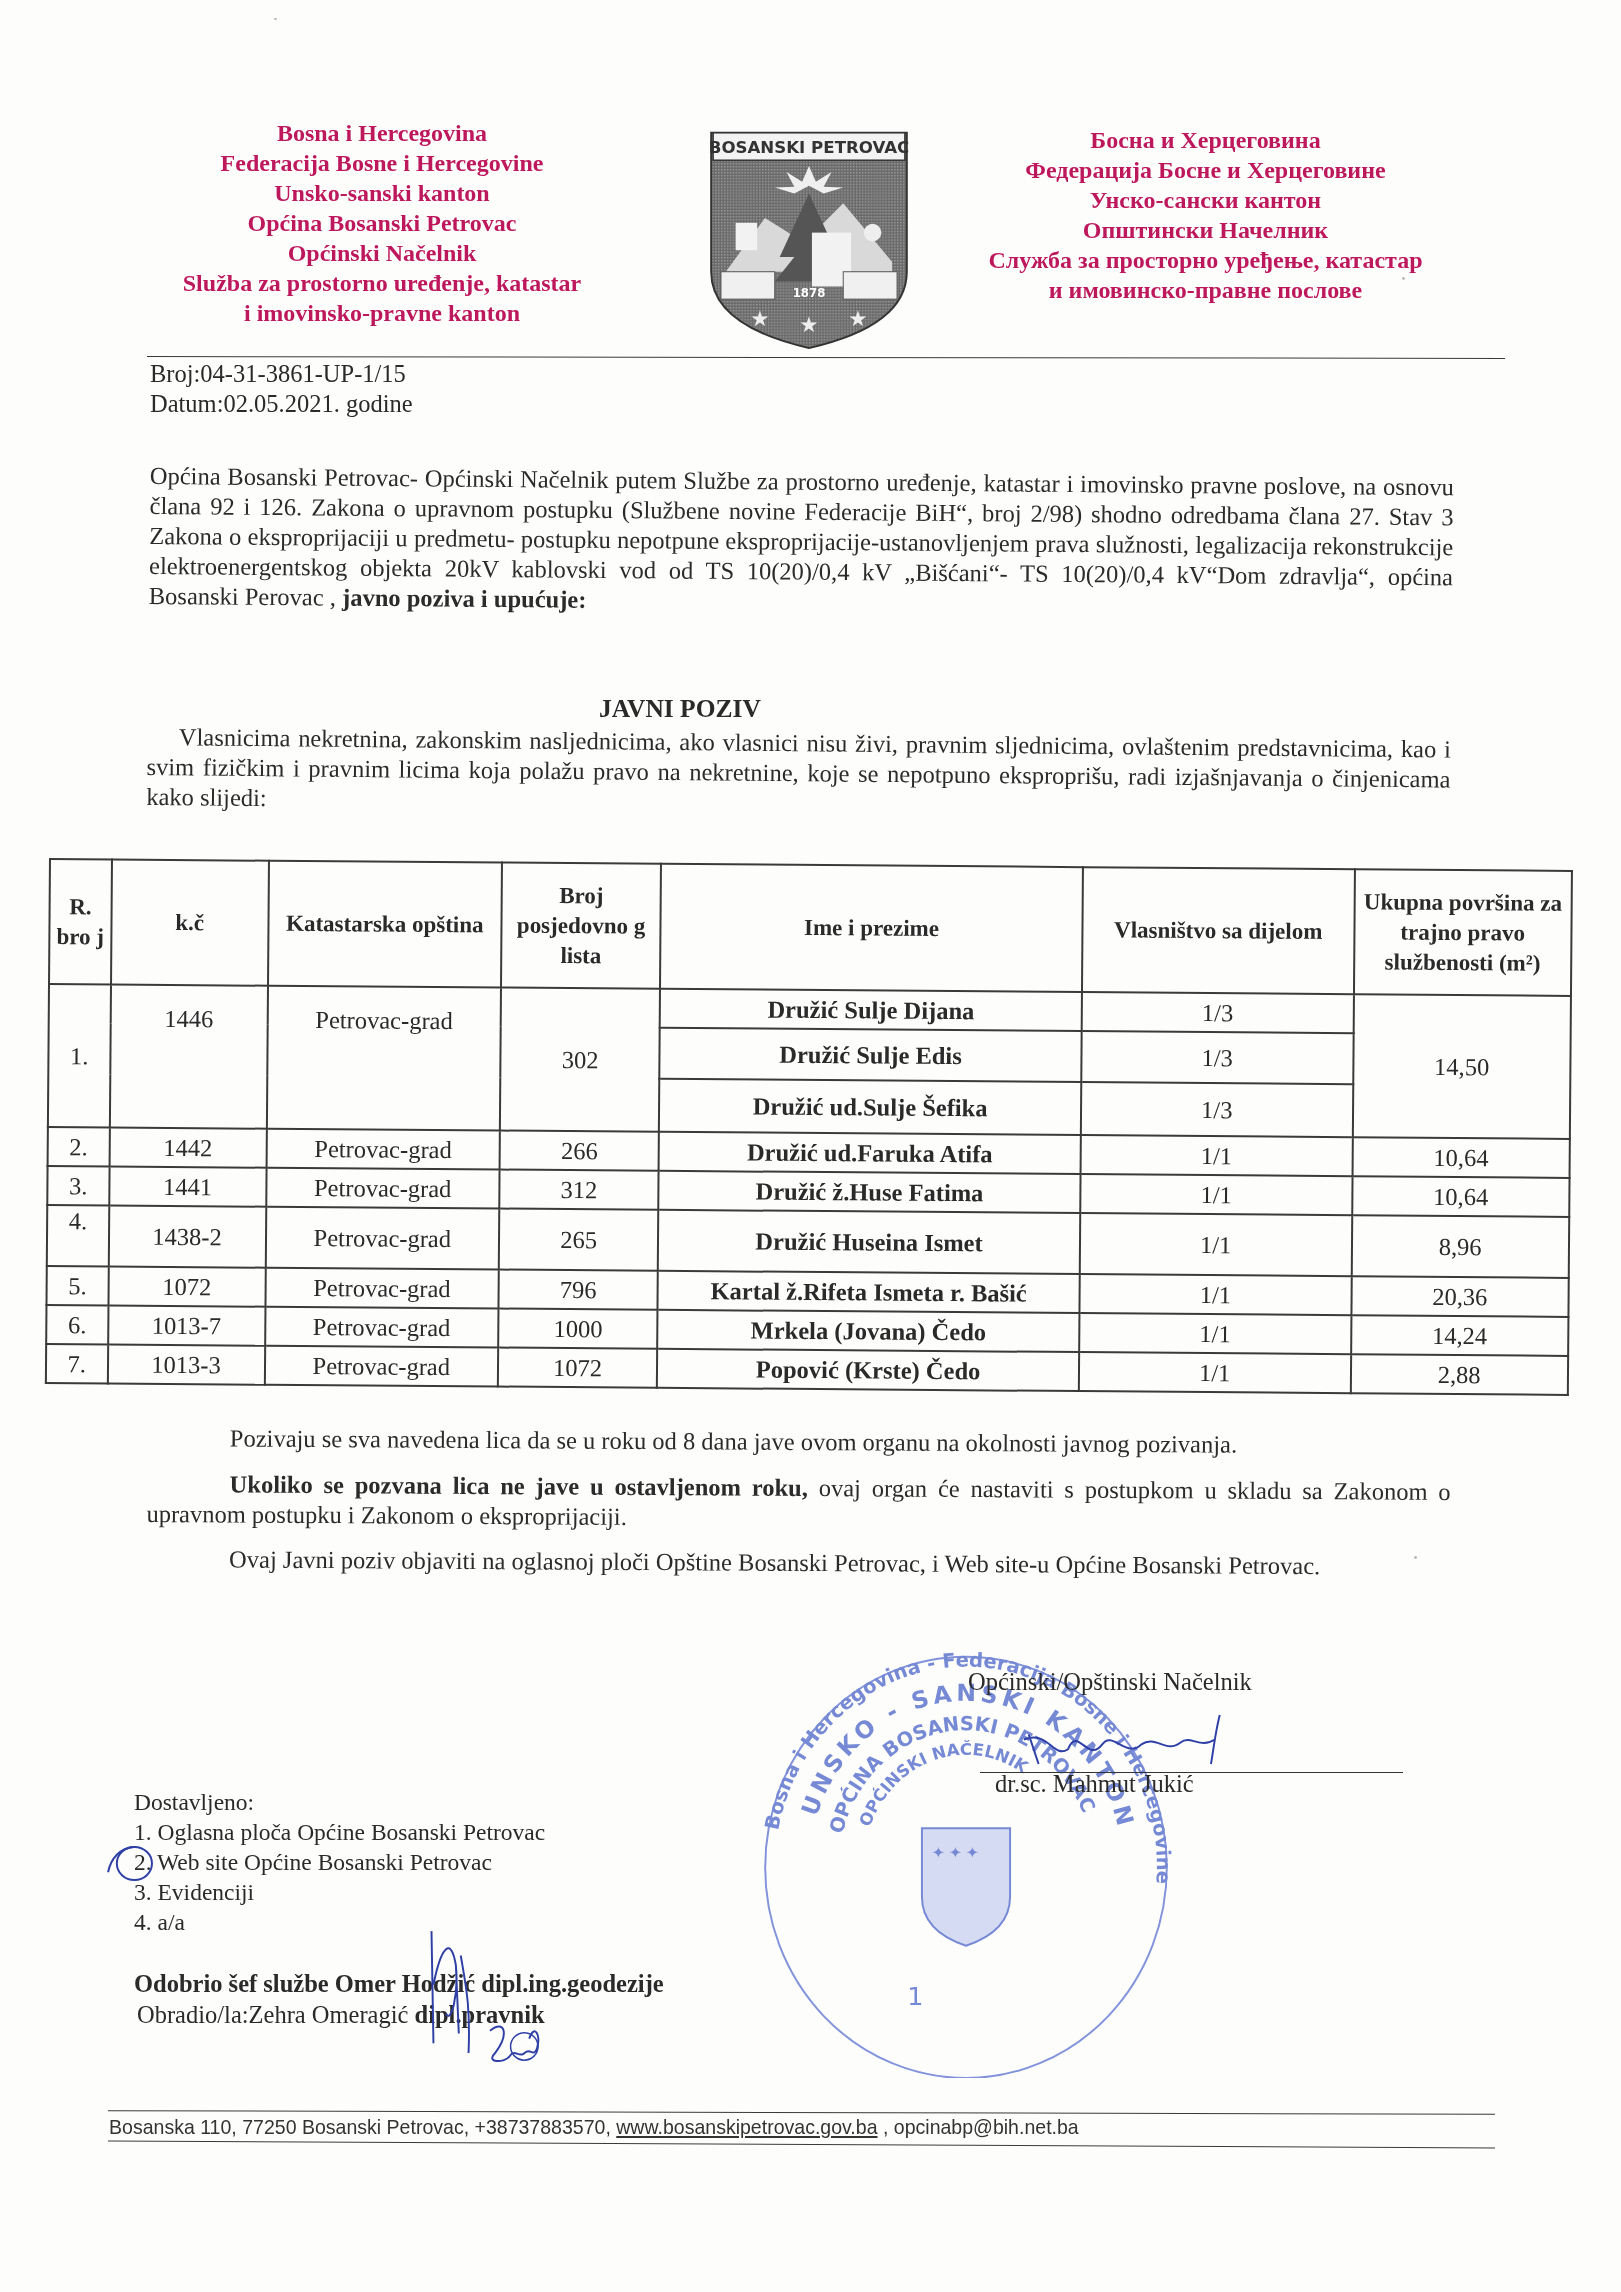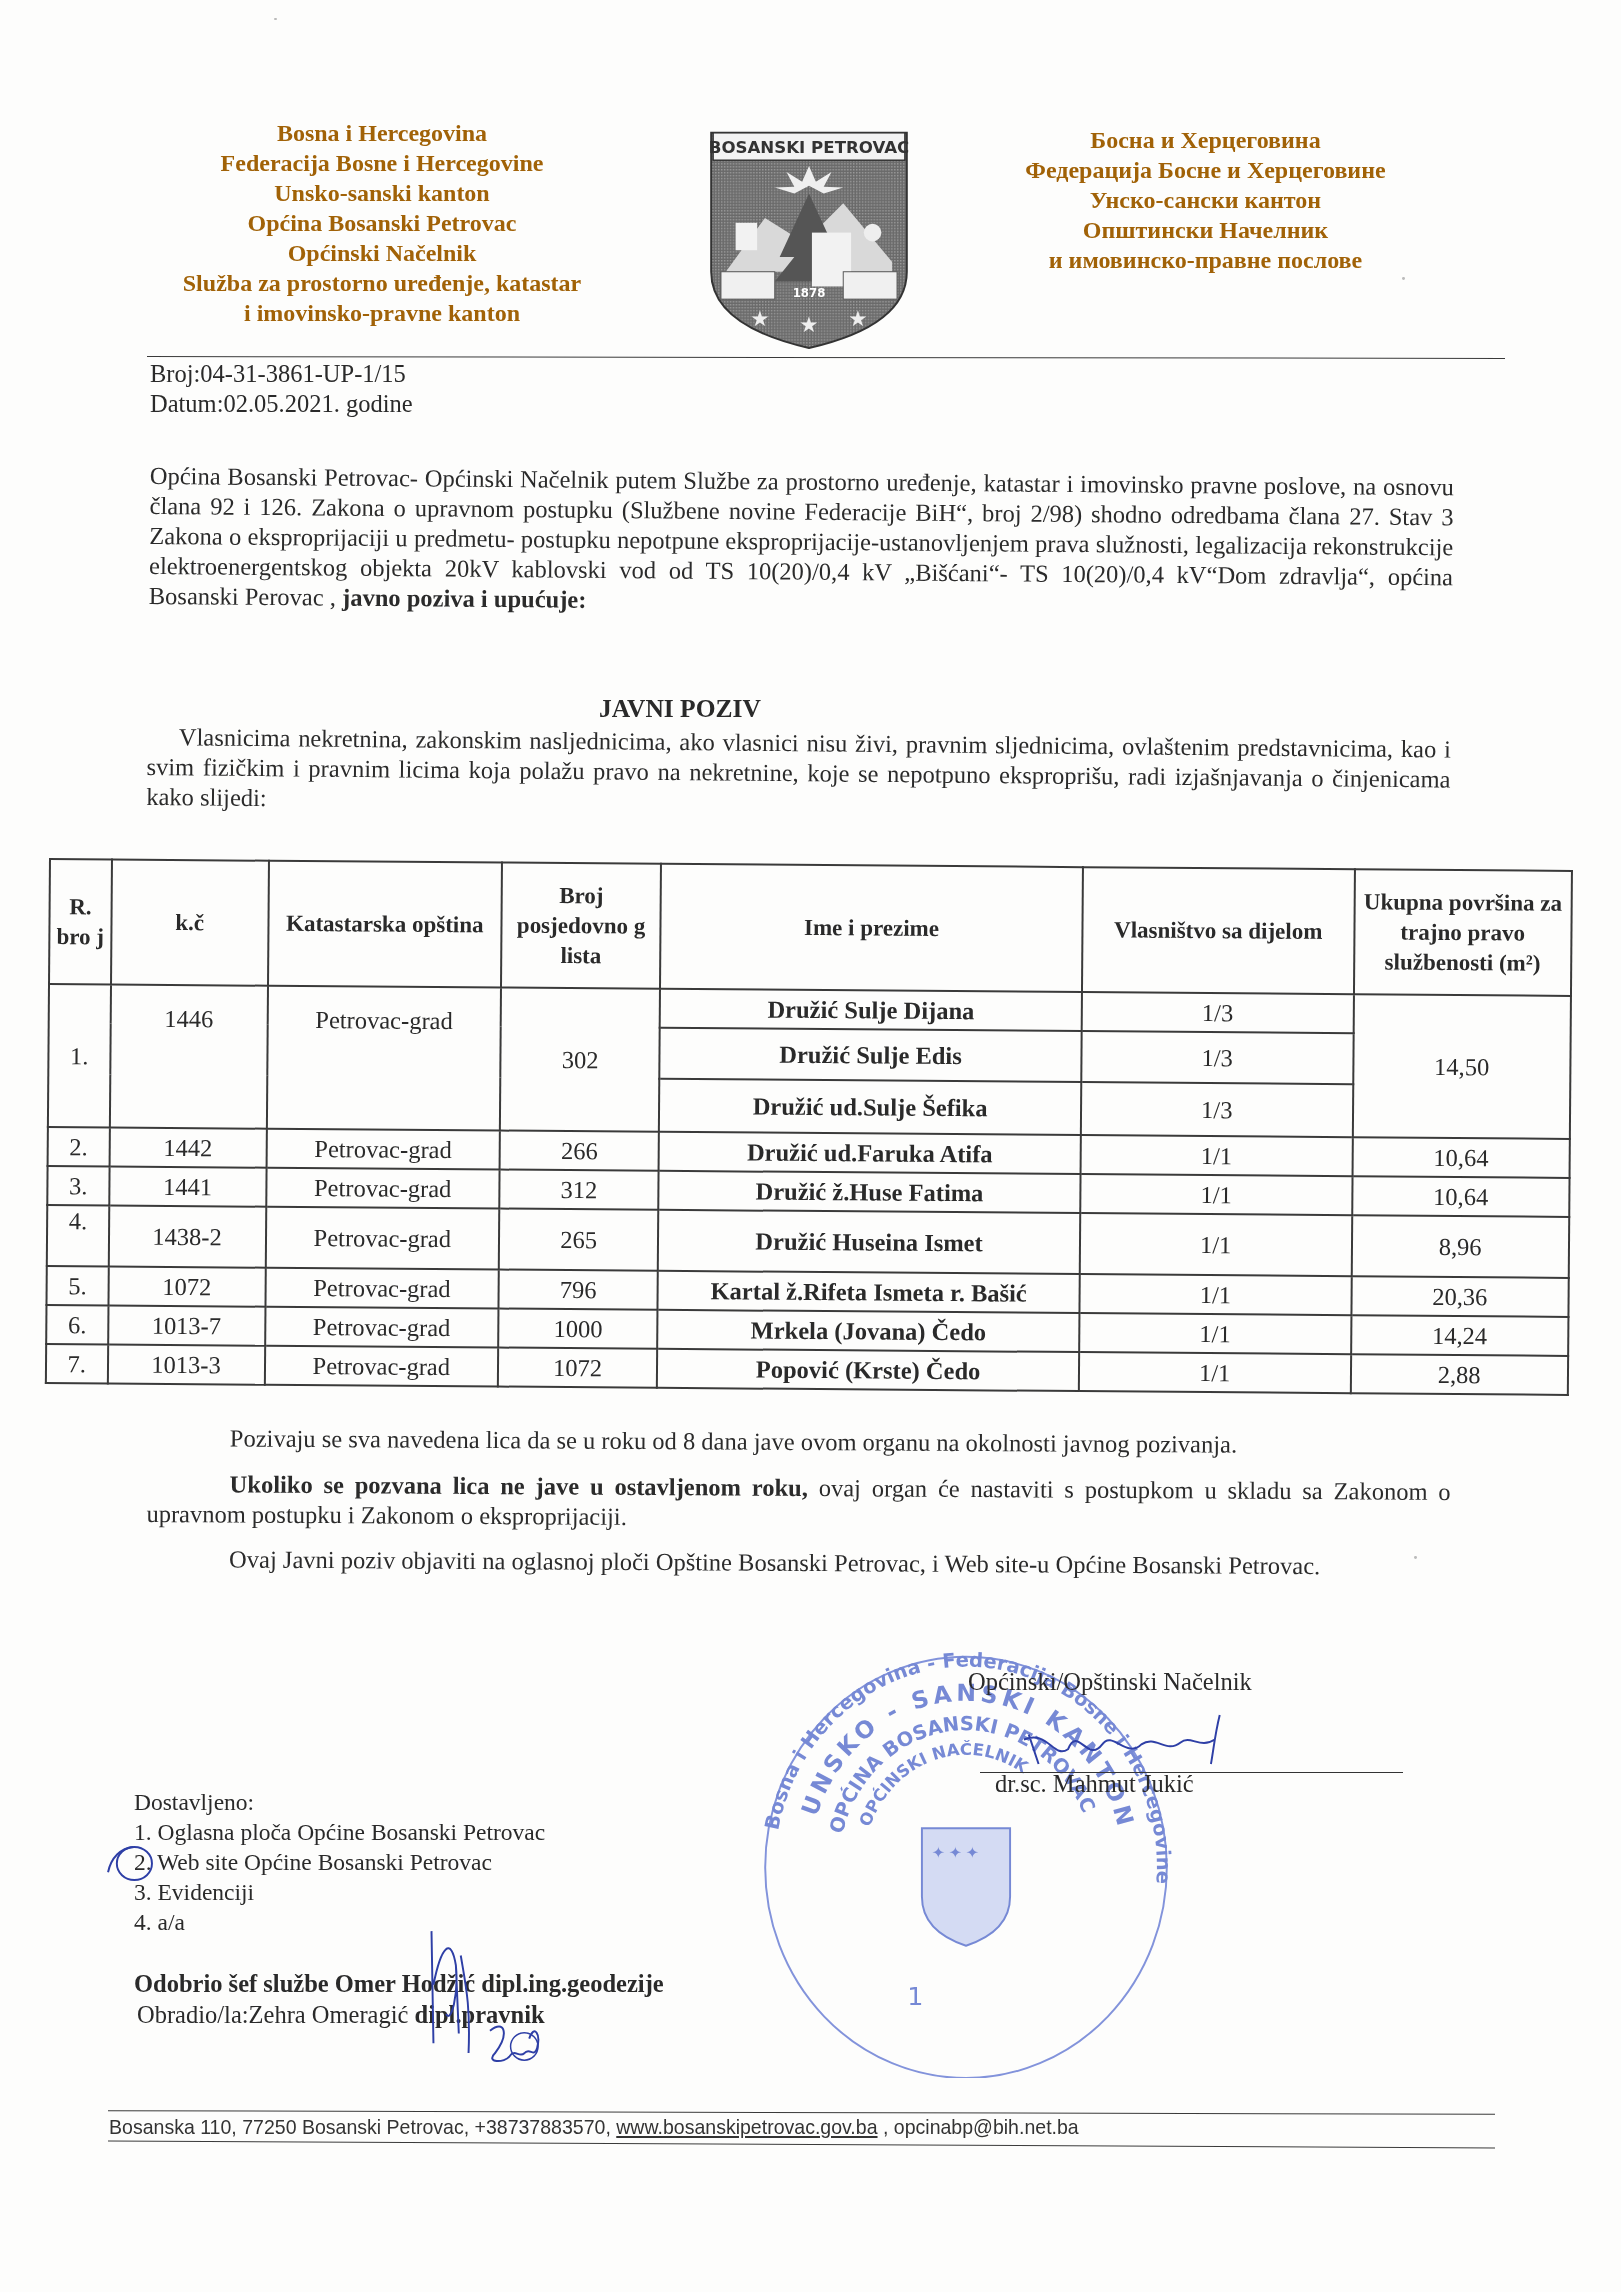--- a/index.html
+++ b/index.html
@@ -2,21 +2,21 @@
 <html><head>
 <meta charset="utf-8">
 <style>
   html, body { margin: 0; padding: 0; }
   body {
     width: 1621px; height: 2293px; position: relative; overflow: hidden;
     background: #fdfdfc; color: #2a2a2a;
     font-family: "Liberation Serif", "DejaVu Serif", serif;
   }
   .abs { position: absolute; }
-  .hdr-block { text-align: center; font-weight: bold; font-size: 24px; line-height: 30px; color: #a16207; }
+  .hdr-block { text-align: center; font-weight: bold; font-size: 24px; line-height: 30px; color: #be185d; }
   #hdr-left { left: 137px; top: 118px; width: 490px; }
   #hdr-right { left: 941px; top: 125px; width: 529px; }
   #crest { left: 706px; top: 125px; width: 206px; height: 225px; }
   .rule { position: absolute; height: 0; border-top: 1.6px solid #3a3a3a; }
   #rule-top { left: 147px; top: 357px; width: 1358px; transform: rotate(0.08deg); }
   .meta { font-size: 24.5px; line-height: 30px; }
   #broj { left: 150px; top: 359px; }
   #datum { left: 150px; top: 389px; }
   .para { font-size: 24.5px; line-height: 30px; text-align: justify; text-align-last: left; color: #2b2b2b; }
   #intro { left: 150px; top: 461px; width: 1304px; transform: rotate(0.5deg); transform-origin: left top; }
@@ -96,20 +96,21 @@
   <text x="45" y="205" font-size="22" fill="#eee">★</text>
   <text x="95" y="212" font-size="22" fill="#eee">★</text>
   <text x="145" y="205" font-size="22" fill="#eee">★</text>
 </svg>
 
 <div id="hdr-right" class="abs hdr-block">
   <div>Босна и Херцеговина</div>
   <div>Федерација Босне и Херцеговине</div>
   <div>Унско-сански кантон</div>
   <div>Општински Начелник</div>
+  <div>Служба за просторно уређење, катастар</div>
   <div>и имовинско-правне послове</div>
 </div>
 
 <div id="rule-top" class="rule"></div>
 
 <div id="broj" class="abs meta">Broj:04-31-3861-UP-1/15</div>
 <div id="datum" class="abs meta">Datum:02.05.2021. godine</div>
 
 <div id="intro" class="abs para">
   <span>Općina Bosanski Petrovac- Općinski Načelnik putem Službe za prostorno uređenje, katastar i imovinsko pravne poslove, na osnovu člana 92 i 126. Zakona o upravnom postupku (Službene novine Federacije BiH“, broj 2/98) shodno odredbama člana 27. Stav 3 Zakona o eksproprijaciji u predmetu- postupku nepotpune eksproprijacije-ustanovljenjem prava služnosti, legalizacija rekonstrukcije elektroenergentskog objekta 20kV kablovski vod od TS  10(20)/0,4 kV „Bišćani“- TS 10(20)/0,4 kV“Dom zdravlja“, općina Bosanski Perovac ,</span>

